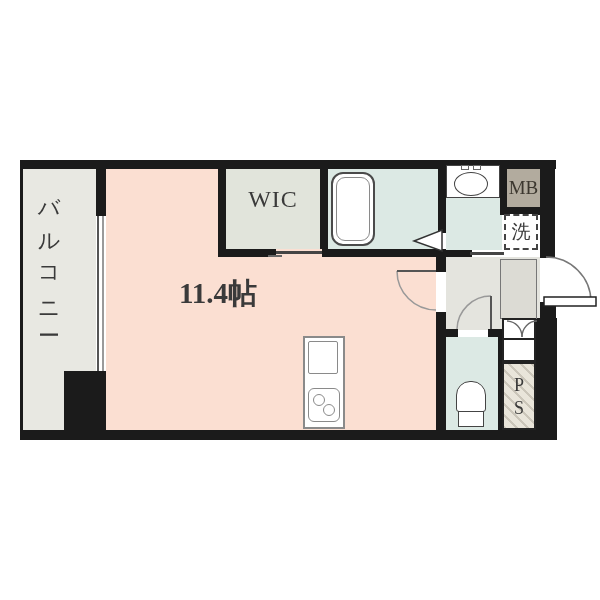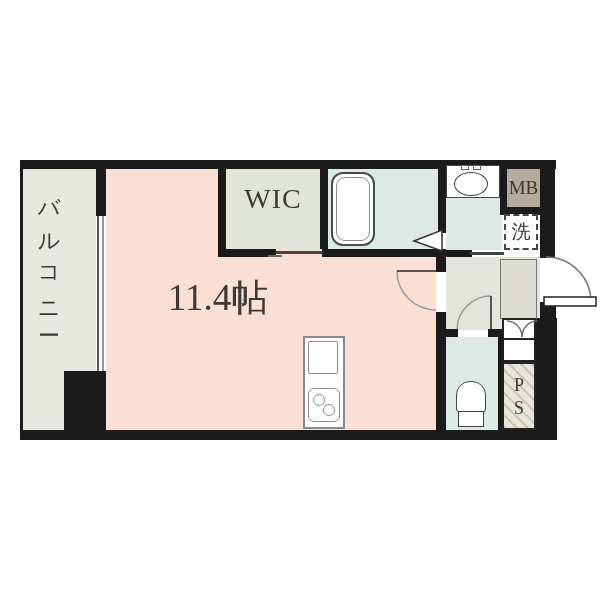--- a/index.html
+++ b/index.html
@@ -86,24 +86,24 @@
     <path d="M 546 257 A 45 45 0 0 1 591 302" fill="none" stroke="#777" stroke-width="1.5"></path>
     <rect x="544" y="297" width="52" height="9" fill="#ffffff" stroke="#222" stroke-width="1.5"></rect>
     <path d="M 507 321 A 15 16 0 0 1 522 337" fill="none" stroke="#666" stroke-width="1.3"></path>
     <path d="M 537 321 A 15 16 0 0 0 522 337" fill="none" stroke="#666" stroke-width="1.3"></path>
     <polygon points="414,241 442,230 442,251" fill="#ffffff" stroke="#333" stroke-width="1.5"></polygon>
   </svg>
 
   <div class="abs label" style="left:34px;top:183px;width:30px;height:195px;writing-mode:vertical-rl;font-size:22px;letter-spacing:10px;justify-content:flex-start;">バルコニー</div>
 
   <div class="abs" style="left:118px;top:276px;width:200px;height:80px;text-align:center;color:#3a3a3a;">
-    <div style="font-size:37px;line-height:1.2;">11.4帖</div>
+    <div style="font-size:29px;line-height:1.2;font-weight:bold;">11.4帖</div>
   </div>
 
-  <div class="abs label" style="left:226px;top:169px;width:94px;height:60px;font-size:28px;letter-spacing:1px;">WIC</div>
+  <div class="abs label" style="left:226px;top:169px;width:94px;height:60px;font-size:24px;letter-spacing:1px;">WIC</div>
 
   <div class="abs label" style="left:507px;top:169px;width:33px;height:38px;font-size:19px;color:#3c372f;">MB</div>
 
   <div class="abs label" style="left:504px;top:214px;width:34px;height:36px;font-size:19px;">洗</div>
 
   <div class="abs" style="left:502px;top:364px;width:34px;height:64px;display:flex;flex-direction:column;align-items:center;justify-content:center;gap:5px;color:#3a3a3a;">
     <div style="font-size:18px;line-height:1;">P</div>
     <div style="font-size:18px;line-height:1;">S</div>
   </div>
 

